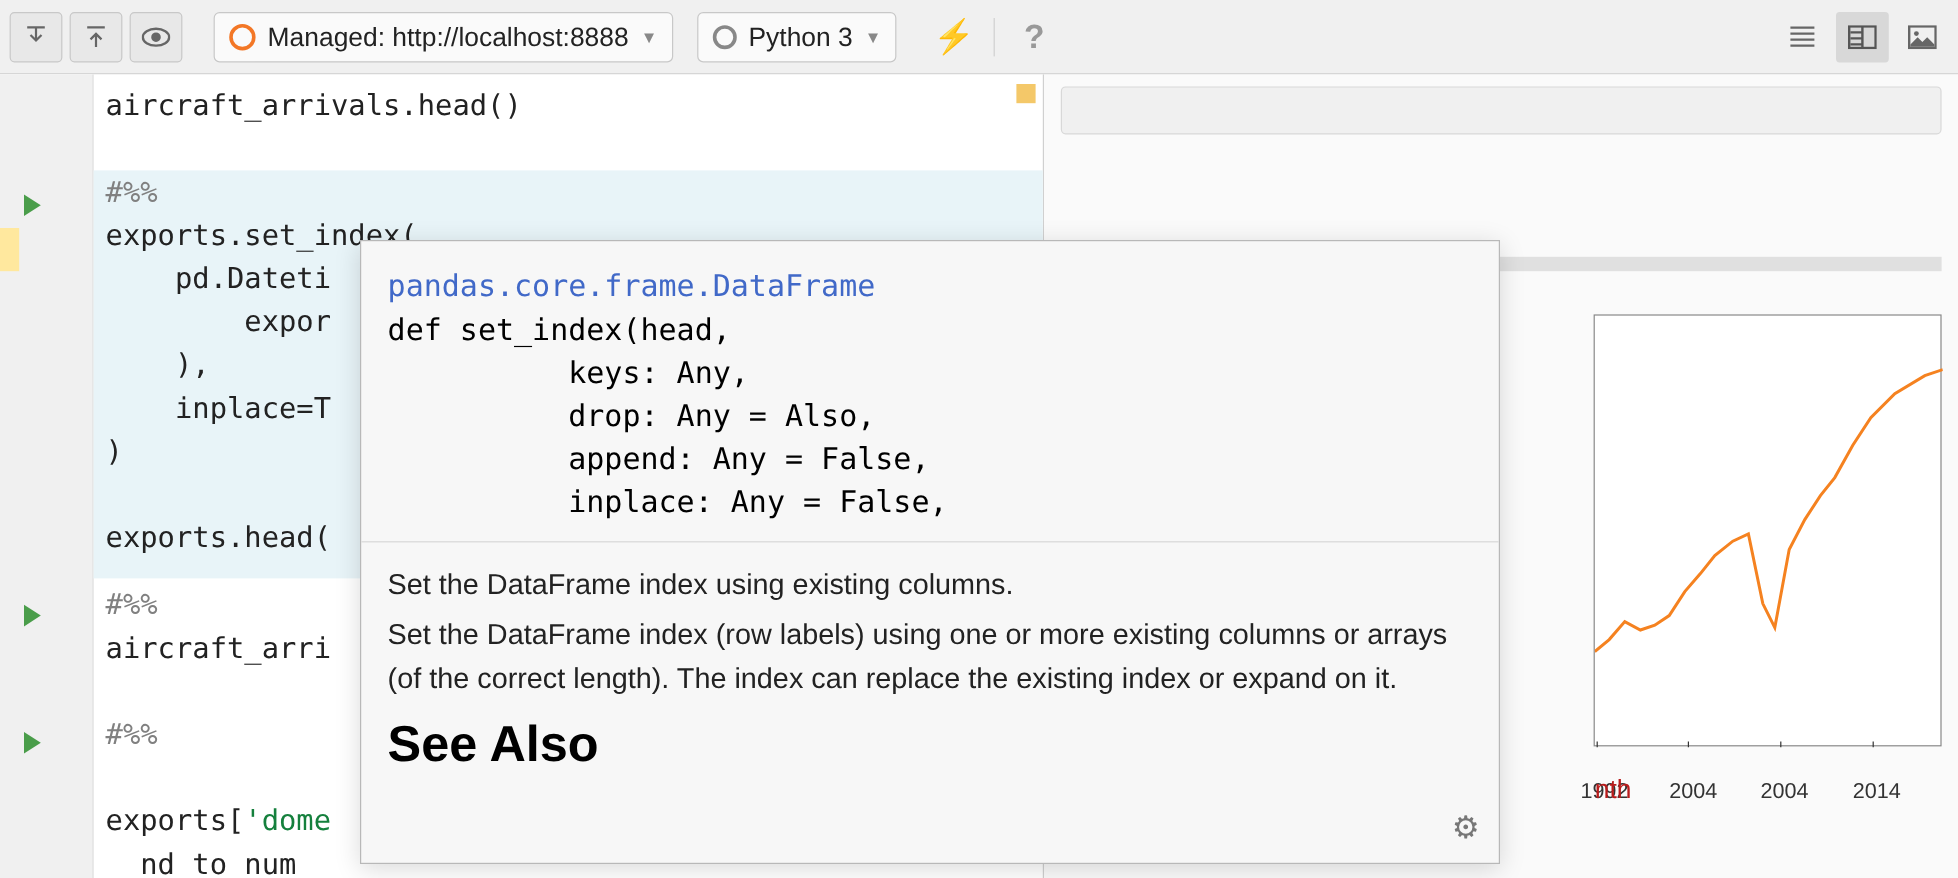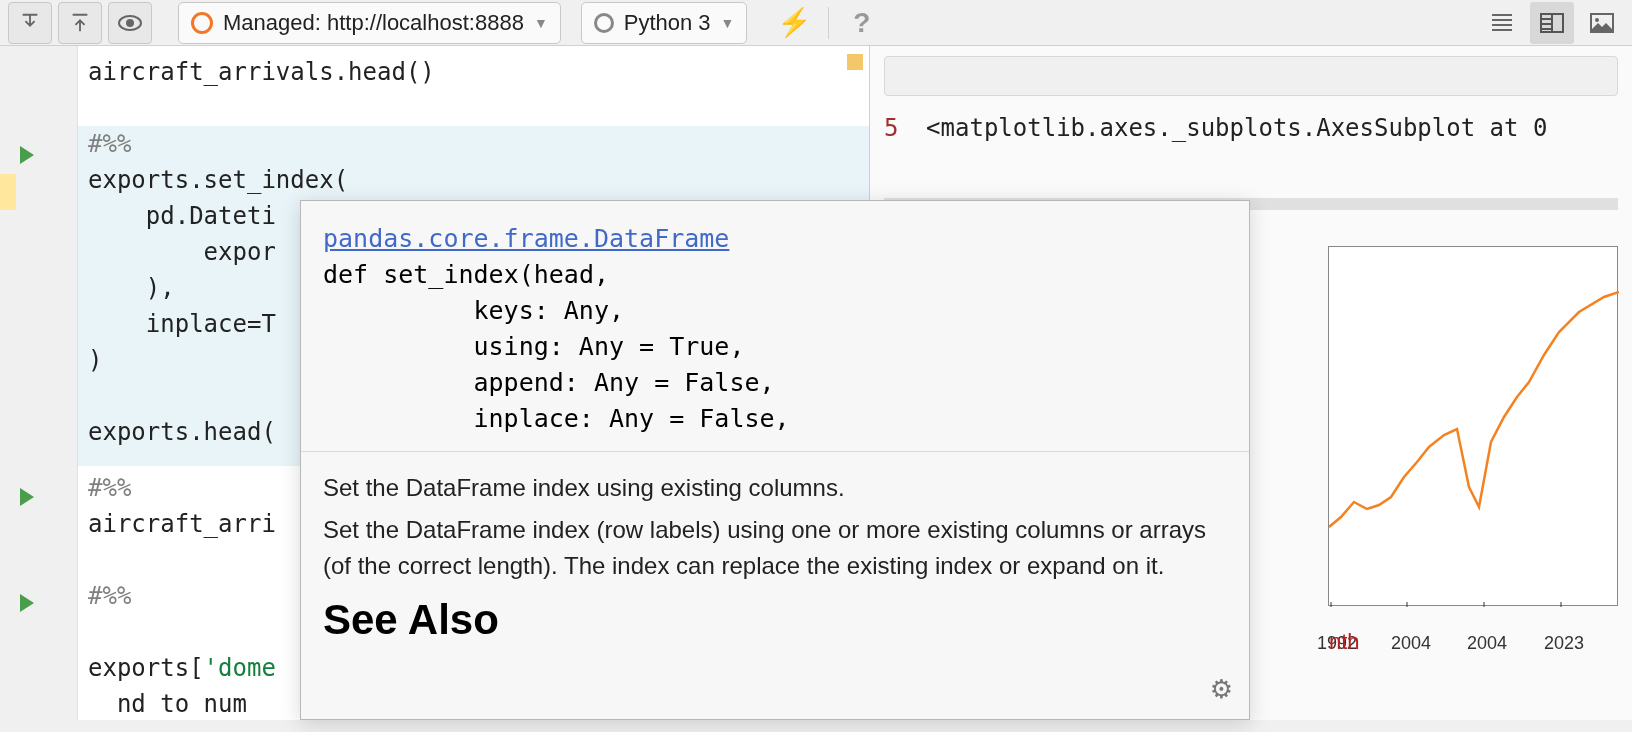--- a/index.html
+++ b/index.html
@@ -8,21 +8,21 @@
   background: #f0f0f0;
   width: 1632px;
   height: 732px;
   overflow: hidden;
   position: relative;
 }
 .mono { font-family: "Menlo", "Consolas", monospace; }
 
 
 .toolbar {
-  height: 46px;
+  height: 62px;
   background: #f0f0f0;
   border-bottom: 1px solid #d0d0d0;
   display: flex;
   align-items: center;
   padding: 0 8px;
   gap: 6px;
 }
 .tb-btn {
   width: 44px;
   height: 42px;
@@ -217,21 +217,21 @@
   box-shadow: 0 4px 20px rgba(0,0,0,0.15);
   z-index: 100;
   overflow: hidden;
 }
 .doc-sig {
   padding: 20px 22px 14px;
   font-size: 25px;
   line-height: 36px;
   border-bottom: 1px solid #d8d8d8;
 }
-.doc-qual { color: #4169c8; text-decoration: underline; }
+.doc-qual { color: #4169c8; }
 .doc-fn { font-weight: normal; }
 .doc-type-link { color: #4169c8; }
 .doc-body {
   padding: 18px 22px;
   font-size: 24px;
   line-height: 36px;
   color: #222;
 }
 .doc-h2 {
   font-size: 42px;
@@ -339,53 +339,49 @@
       <div style="height:36px"></div>
       <div class="code-line cm">#%%</div>
       <div style="height:36px"></div>
       <div class="code-line"><span>exports[</span><span class="str">'dome</span></div>
       <div class="code-line">  nd to num</div>
     </div>
   </div>
 
   <div class="output-pane">
     <div class="out-card"></div>
-    <div class="mono">
-      <span class="out-num">5</span>
-      <span class="out-text">&lt;matplotlib.axes._subplots.AxesSubplot at 0</span>
-    </div>
     <div class="out-hr"></div>
 
     <div class="chart-area">
       <svg width="290" height="360" viewBox="0 0 290 360">
         <polyline fill="none" stroke="#f58220" stroke-width="2.5" points="0,280 12,270 25,255 38,262 50,258 62,250 75,230 88,215 100,200 115,188 128,182 140,240 150,260 162,195 175,170 188,150 200,135 215,108 230,85 250,65 275,50 290,45"></polyline>
         <g stroke="#333" stroke-width="1">
           <line x1="2" y1="355" x2="2" y2="360"></line>
           <line x1="78" y1="355" x2="78" y2="360"></line>
           <line x1="155" y1="355" x2="155" y2="360"></line>
           <line x1="232" y1="355" x2="232" y2="360"></line>
         </g>
       </svg>
       <div class="chart-ticks">
         <span style="position:absolute; left:-12px">1992</span>
         <span style="position:absolute; left:62px">2004</span>
         <span style="position:absolute; left:138px">2004</span>
-        <span style="position:absolute; left:215px">2023</span>
+        <span style="position:absolute; left:215px">2014</span>
       </div>
       <div class="chart-xlabel">nth</div>
     </div>
   </div>
 </div>
 
 <div class="doc-popup">
   <div class="doc-sig mono">
     <div class="doc-qual">pandas.core.frame.DataFrame</div>
     <div style="white-space:pre"><span>def </span><span class="doc-fn">set_index</span><span>(head,</span></div>
     <div style="white-space:pre">          keys: Any,</div>
-    <div style="white-space:pre">          using: Any = True,</div>
+    <div style="white-space:pre">          drop: Any = Also,</div>
     <div style="white-space:pre">          append: Any = False,</div>
     <div style="white-space:pre">          inplace: Any = False,</div>
   </div>
   <div class="doc-body">
     <div>Set the DataFrame index using existing columns.</div>
     <div style="height:6px"></div>
     <div>Set the DataFrame index (row labels) using one or more existing columns or arrays (of the correct length). The index can replace the existing index or expand on it.</div>
     <div class="doc-h2">See Also</div>
   </div>
   <span class="doc-gear">⚙</span>

